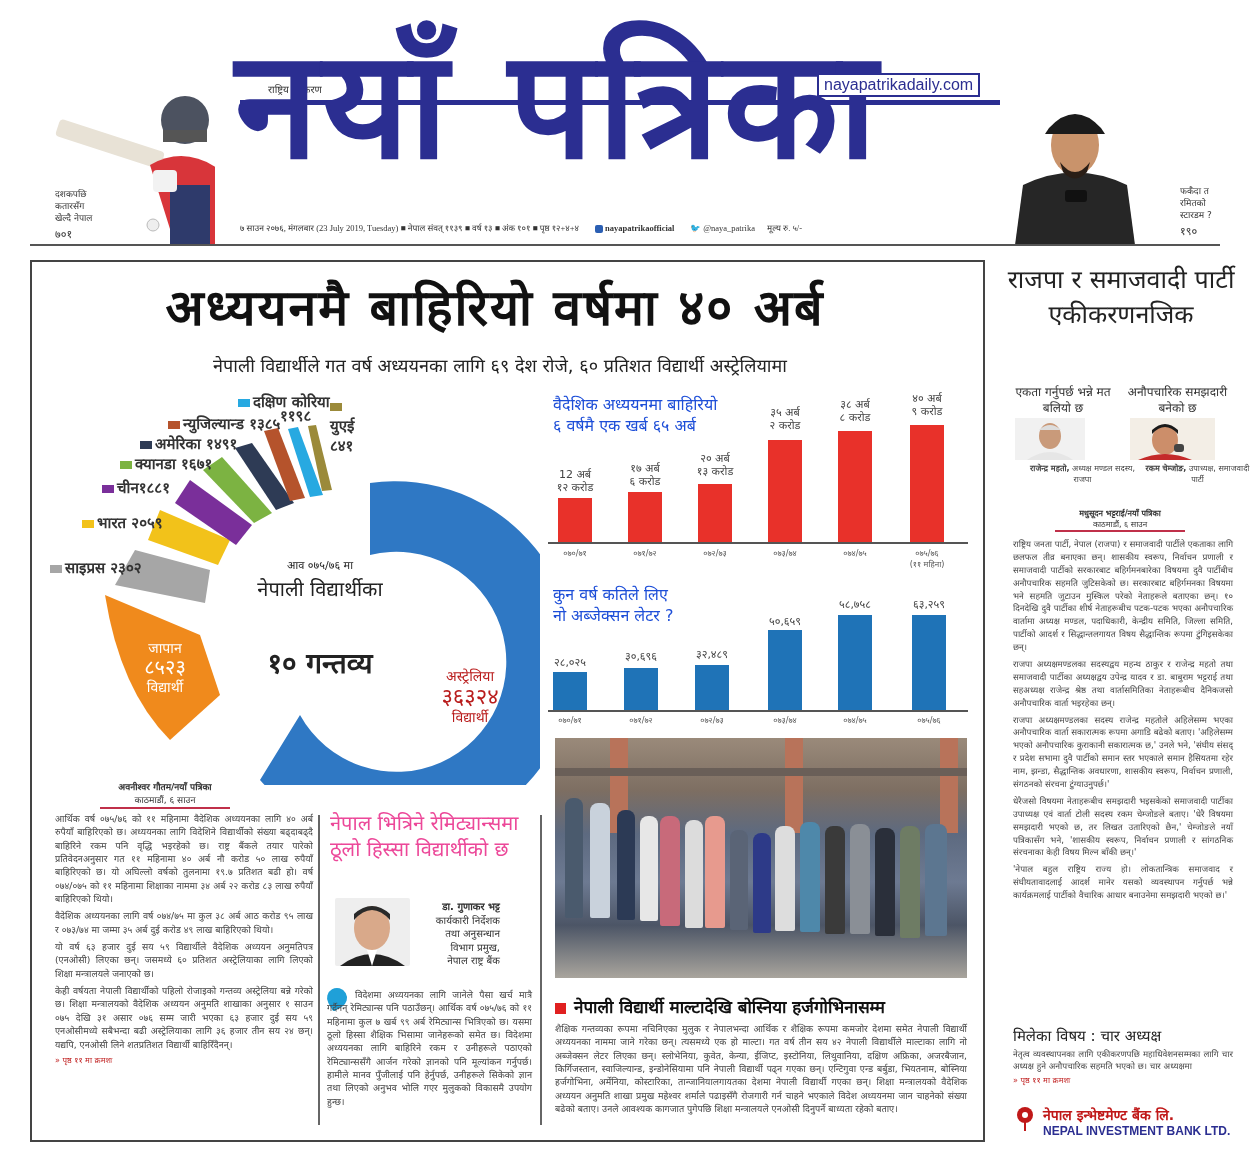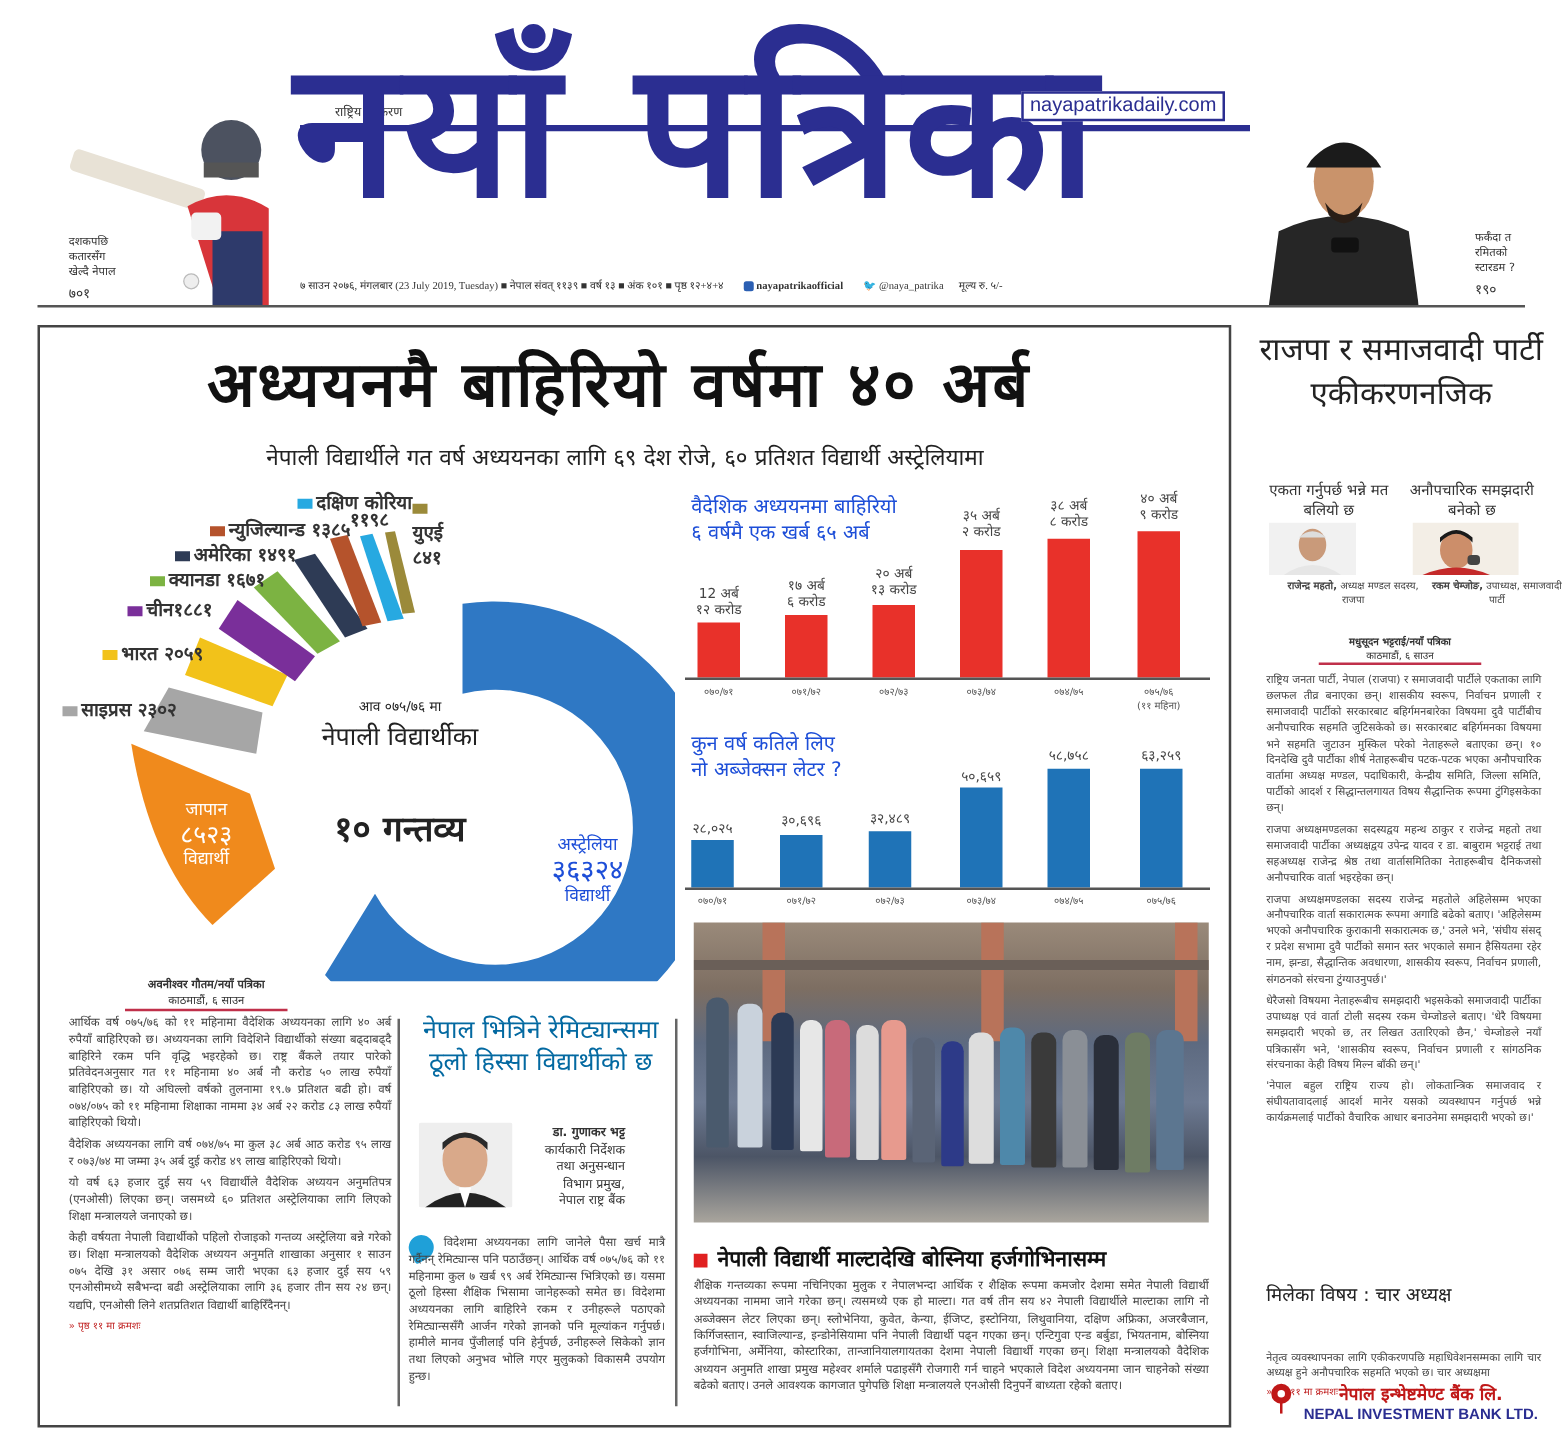--- a/index.html
+++ b/index.html
@@ -25,21 +25,21 @@
   .main-box { left: 30px; top: 260px; width: 955px; height: 882px; border: 2px solid #444; }
   .headline { position: absolute; left: 45px; top: 272px; width: 900px; text-align: center; font-size: 50px; font-weight: bold; color: #111; letter-spacing: 2px; }
   .subhead { position: absolute; left: 60px; top: 353px; width: 880px; text-align: center; font-size: 18px; color: #222; }
 
   
   .donut-wrap { position: absolute; left: 40px; top: 385px; width: 500px; height: 400px; }
   .legend-item { position: absolute; font-size: 15px; color: #333; white-space: nowrap; font-weight: bold; }
   .legend-item .sw { display: inline-block; width: 12px; height: 8px; margin-right: 3px; vertical-align: middle; }
   .center-text { position: absolute; text-align: center; color: #222; }
   .jp-label { position: absolute; color: #fff; text-align: center; font-size: 14px; line-height: 1.15; }
-  .au-label { position: absolute; color: #1d4ed8; text-align: center; font-size: 14px; line-height: 1.15; }
+  .au-label { position: absolute; color: #b91c1c; text-align: center; font-size: 14px; line-height: 1.15; }
 
   
   .bar-chart { position: absolute; }
   .bar-title { position: absolute; font-size: 16px; color: #1d4ed8; line-height: 1.3; }
   .bar { position: absolute; bottom: 0; }
   .bar-label { position: absolute; text-align: center; font-size: 11px; color: #444; line-height: 1.2; white-space: nowrap; }
   .axis { position: absolute; height: 2px; background: #555; }
   .tick { position: absolute; font-size: 8px; color: #555; text-align: center; white-space: nowrap; }
 
   
@@ -51,21 +51,21 @@
   .photo-caption .sq { display: inline-block; width: 11px; height: 11px; background: #e02020; margin-right: 8px; vertical-align: middle; }
 
   .body-text { position: absolute; font-size: 9.2px; line-height: 1.45; color: #444; text-align: justify; }
   .body-text p { margin-bottom: 4px; }
   .byline { position: absolute; text-align: center; font-size: 9px; color: #333; font-weight: bold; }
   .byline .place { display: block; font-weight: normal; border-bottom: 2px solid #c0304a; padding-bottom: 1px; }
   .cont { color: #c02020; font-size: 8px; margin-top: 2px; }
 
   .col-divider { position: absolute; width: 1.5px; background: #666; }
 
-  .interview-title { position: absolute; left: 330px; top: 810px; width: 205px; text-align: center; font-size: 20px; color: #0369a1; line-height: 1.3; }
+  .interview-title { position: absolute; left: 330px; top: 810px; width: 205px; font-size: 20px; color: #ec4899; line-height: 1.3; }
   .portrait { position: absolute; border-radius: 2px; }
   .person-info { position: absolute; font-size: 10px; line-height: 1.35; color: #333; text-align: right; }
   .quote-mark { position: absolute; left: 327px; top: 988px; width: 20px; height: 20px; border-radius: 50% 50% 50% 10%; background: #1fa0d8; transform: rotate(-30deg); }
 
   
   .r-title { position: absolute; left: 1005px; top: 262px; width: 232px; text-align: center; font-size: 25px; color: #222; line-height: 1.4; }
   .r-quote { position: absolute; font-size: 12px; color: #333; text-align: center; line-height: 1.3; }
   .r-person { position: absolute; font-size: 8px; color: #444; text-align: center; line-height: 1.4; margin-left: 20px; }
   .r-sub { position: absolute; left: 1013px; top: 1025px; font-size: 15px; color: #222; }
   .bank-logo { position: absolute; left: 1015px; top: 1105px; }
@@ -306,28 +306,28 @@
   <span class="place">काठमाडौं, ६ साउन</span>
 </div>
 <div class="body-text" style="left:1013px; top:538px; width:220px; font-size:8.6px; line-height:1.5;">
   <p>राष्ट्रिय जनता पार्टी, नेपाल (राजपा) र समाजवादी पार्टीले एकताका लागि छलफल तीव्र बनाएका छन्। शासकीय स्वरूप, निर्वाचन प्रणाली र समाजवादी पार्टीको सरकारबाट बहिर्गमनबारेका विषयमा दुवै पार्टीबीच अनौपचारिक सहमति जुटिसकेको छ। सरकारबाट बहिर्गमनका विषयमा भने सहमति जुटाउन मुस्किल परेको नेताहरूले बताएका छन्। १० दिनदेखि दुवै पार्टीका शीर्ष नेताहरूबीच पटक-पटक भएका अनौपचारिक वार्तामा अध्यक्ष मण्डल, पदाधिकारी, केन्द्रीय समिति, जिल्ला समिति, पार्टीको आदर्श र सिद्धान्तलगायत विषय सैद्धान्तिक रूपमा टुंगिइसकेका छन्।</p>
   <p>राजपा अध्यक्षमण्डलका सदस्यद्वय महन्थ ठाकुर र राजेन्द्र महतो तथा समाजवादी पार्टीका अध्यक्षद्वय उपेन्द्र यादव र डा. बाबुराम भट्टराई तथा सहअध्यक्ष राजेन्द्र श्रेष्ठ तथा वार्तासमितिका नेताहरूबीच दैनिकजसो अनौपचारिक वार्ता भइरहेका छन्।</p>
   <p>राजपा अध्यक्षमण्डलका सदस्य राजेन्द्र महतोले अहिलेसम्म भएका अनौपचारिक वार्ता सकारात्मक रूपमा अगाडि बढेको बताए। 'अहिलेसम्म भएको अनौपचारिक कुराकानी सकारात्मक छ,' उनले भने, 'संघीय संसद् र प्रदेश सभामा दुवै पार्टीको समान स्तर भएकाले समान हैसियतमा रहेर नाम, झन्डा, सैद्धान्तिक अवधारणा, शासकीय स्वरूप, निर्वाचन प्रणाली, संगठनको संरचना टुंग्याउनुपर्छ।'</p>
   <p>धेरैजसो विषयमा नेताहरूबीच समझदारी भइसकेको समाजवादी पार्टीका उपाध्यक्ष एवं वार्ता टोली सदस्य रकम चेम्जोङले बताए। 'धेरै विषयमा समझदारी भएको छ, तर लिखत उतारिएको छैन,' चेम्जोङले नयाँ पत्रिकासँग भने, 'शासकीय स्वरूप, निर्वाचन प्रणाली र सांगठनिक संरचनाका केही विषय मिल्न बाँकी छन्।'</p>
   <p>'नेपाल बहुल राष्ट्रिय राज्य हो। लोकतान्त्रिक समाजवाद र संघीयतावादलाई आदर्श मानेर यसको व्यवस्थापन गर्नुपर्छ भन्ने कार्यक्रमलाई पार्टीको वैचारिक आधार बनाउनेमा समझदारी भएको छ।'</p>
 </div>
 <div class="r-sub">मिलेका विषय : चार अध्यक्ष</div>
-<div class="body-text" style="left:1013px; top:1081px; width:220px; font-size:8.6px;">
+<div class="body-text" style="left:1013px; top:1048px; width:220px; font-size:8.6px;">
   <span>नेतृत्व व्यवस्थापनका लागि एकीकरणपछि महाधिवेशनसम्मका लागि चार अध्यक्ष हुने अनौपचारिक सहमति भएको छ। चार अध्यक्षमा</span>
   <div class="cont">» पृष्ठ ११ मा क्रमशः</div>
 </div>
 
 <div class="bank-logo">
   <svg class="bank-flower" viewBox="0 0 24 26">
     <circle cx="12" cy="10" r="8" fill="#c01818"></circle>
     <circle cx="12" cy="10" r="3" fill="#fff"></circle>
     <rect x="11" y="17" width="2" height="9" fill="#c01818"></rect>
   </svg>
-  <div style="margin-left:28px;text-align:center;">
+  <div style="margin-left:28px;">
     <div class="bank-np">नेपाल इन्भेष्टमेण्ट बैंक लि.</div>
     <div class="bank-en">NEPAL INVESTMENT BANK LTD.</div>
   </div>
 </div>
 
 </body></html>

